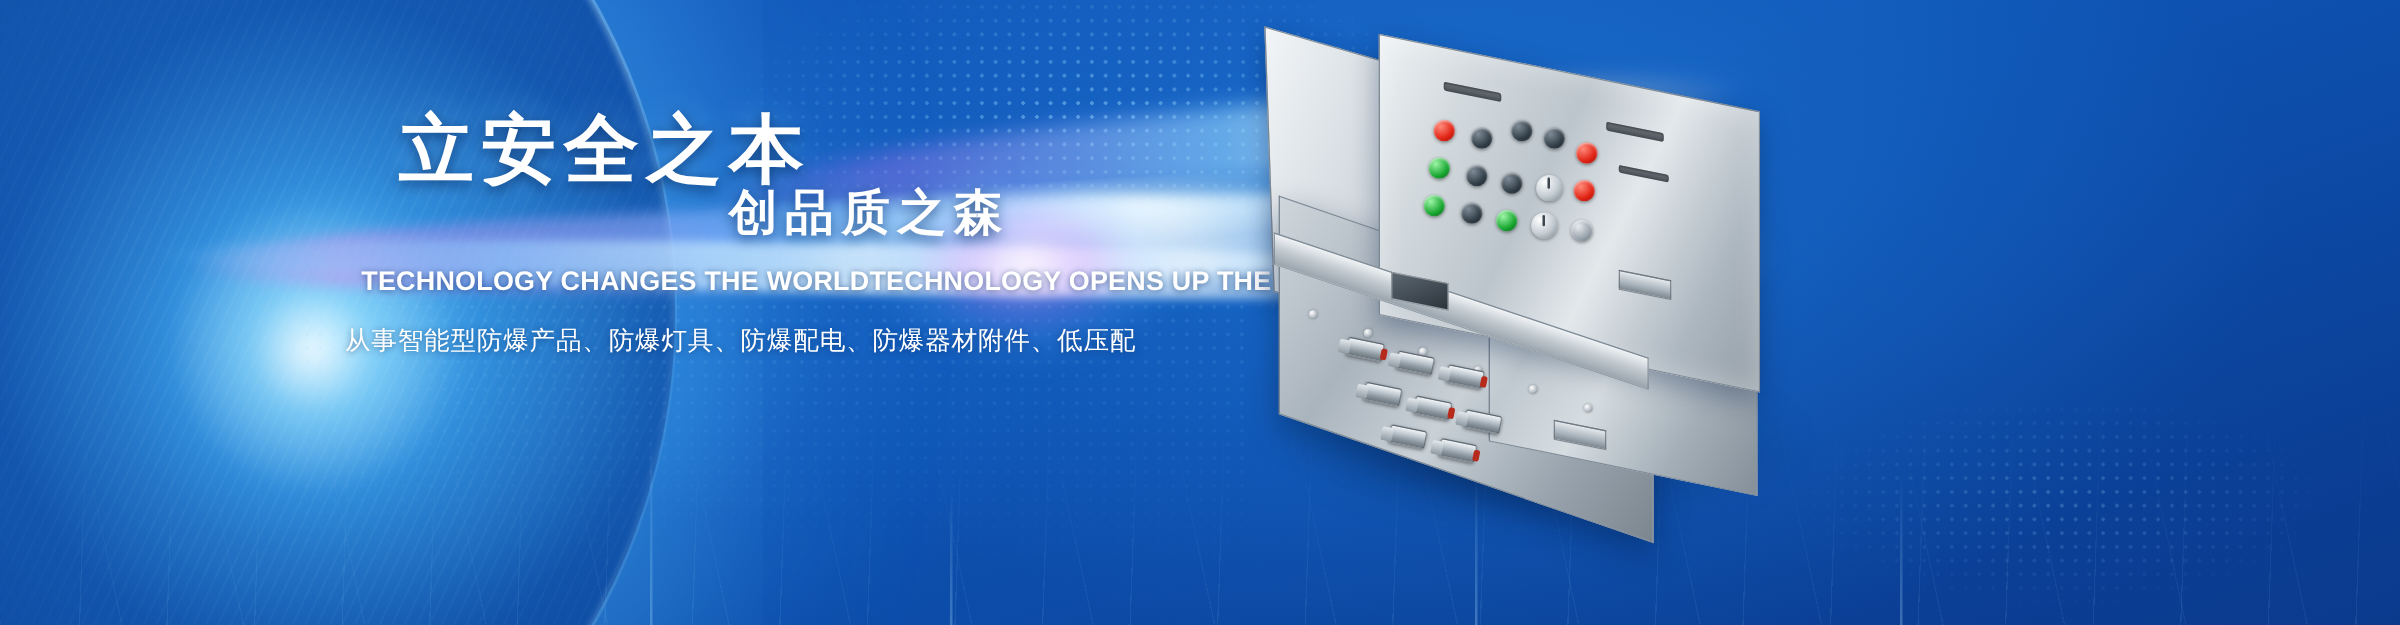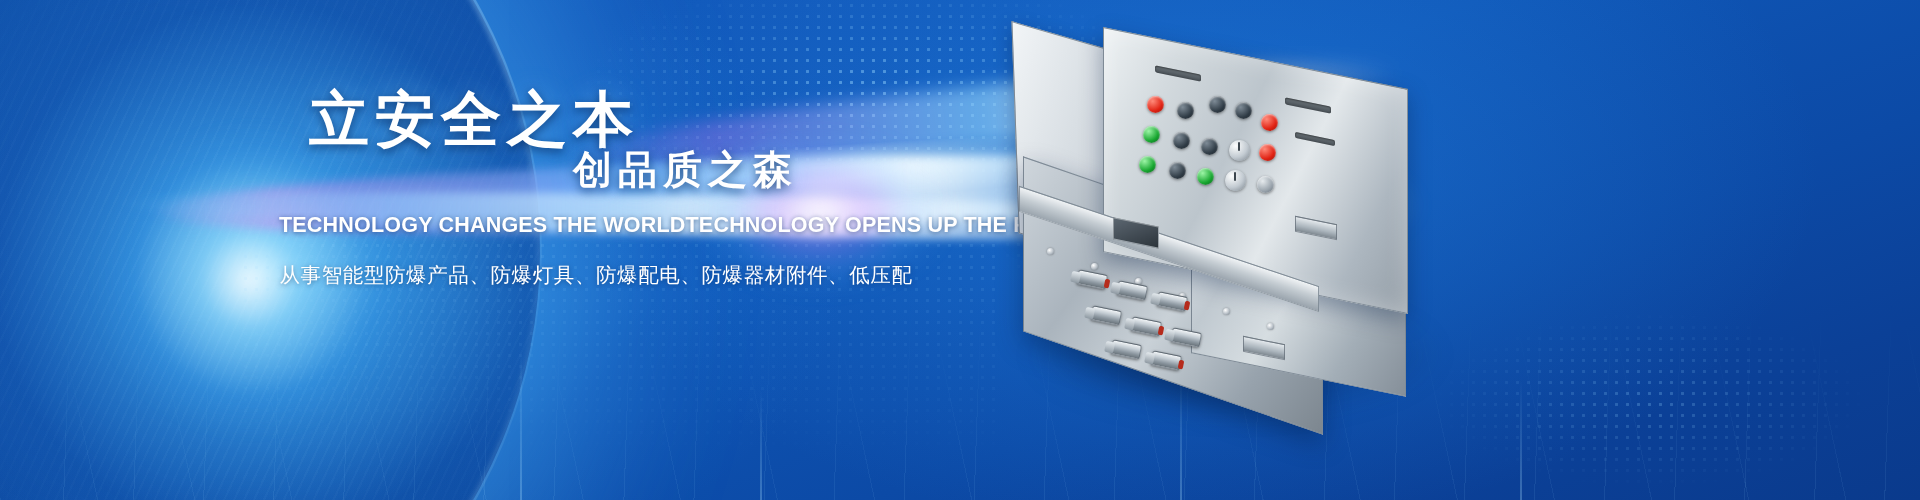--- a/index.html
+++ b/index.html
@@ -105,21 +105,21 @@
     background:
       repeating-linear-gradient(92deg, rgba(150,215,255,0.10) 0 1px, rgba(0,0,0,0) 1px 70px),
       repeating-linear-gradient(78deg, rgba(150,215,255,0.08) 0 1px, rgba(0,0,0,0) 1px 95px);
     -webkit-mask-image:linear-gradient(to top, #000 0%, rgba(0,0,0,0.25) 60%, transparent 100%);
     mask-image:linear-gradient(to top, #000 0%, rgba(0,0,0,0.25) 60%, transparent 100%);
   }
   .ray { position:absolute; bottom:0; width:2px; pointer-events:none;
          background:linear-gradient(to top, rgba(170,225,255,0.30), rgba(170,225,255,0)); }
 
   
-  .copy { position:absolute; left:4px; top:0; width:1000px; height:388px;text-align:center; }
+  .copy { position:absolute; left:14px; top:0; width:1000px; height:388px; }
 
   .headline-1, .headline-2 {
     position:absolute; color:#ffffff; font-weight:bold;
     letter-spacing:6px; white-space:nowrap;
     text-shadow:0 3px 10px rgba(4,40,95,0.75), 0 0 26px rgba(120,200,255,0.45);
     font-family:"DejaVu Sans","Liberation Sans",sans-serif;
   }
   .headline-1 { left:305px; top:80px;  font-size:60px; }
   .headline-2 { left:533px; top:143px; font-size:39px;margin-left:36px; }
 
@@ -127,21 +127,21 @@
     position:absolute; left:275px; top:213px;
     color:#ffffff; font-size:21.5px; font-weight:bold; letter-spacing:.2px;
     white-space:nowrap;
     text-shadow:0 1px 5px rgba(5,40,95,0.6);
   }
 
   .desc { position:absolute; left:262px; top:258px; width:660px; }
   .desc-line {
     color:#ffffff; font-size:20.5px; line-height:34px; letter-spacing:.6px;
     white-space:nowrap; text-shadow:0 1px 5px rgba(5,40,95,0.55);
-    font-family:Liberation Serif, serif;
+    font-family:Liberation Mono, monospace;
   }
 
   
   .product { position:absolute; left:995px; top:40px; width:520px; height:400px; }
 
   .prod-shadow {
     position:absolute; left:30px; top:250px; width:420px; height:130px;
     background:radial-gradient(ellipse at center, rgba(3,30,75,0.55) 0%, rgba(3,30,75,0) 70%);
     filter:blur(12px);
   }

